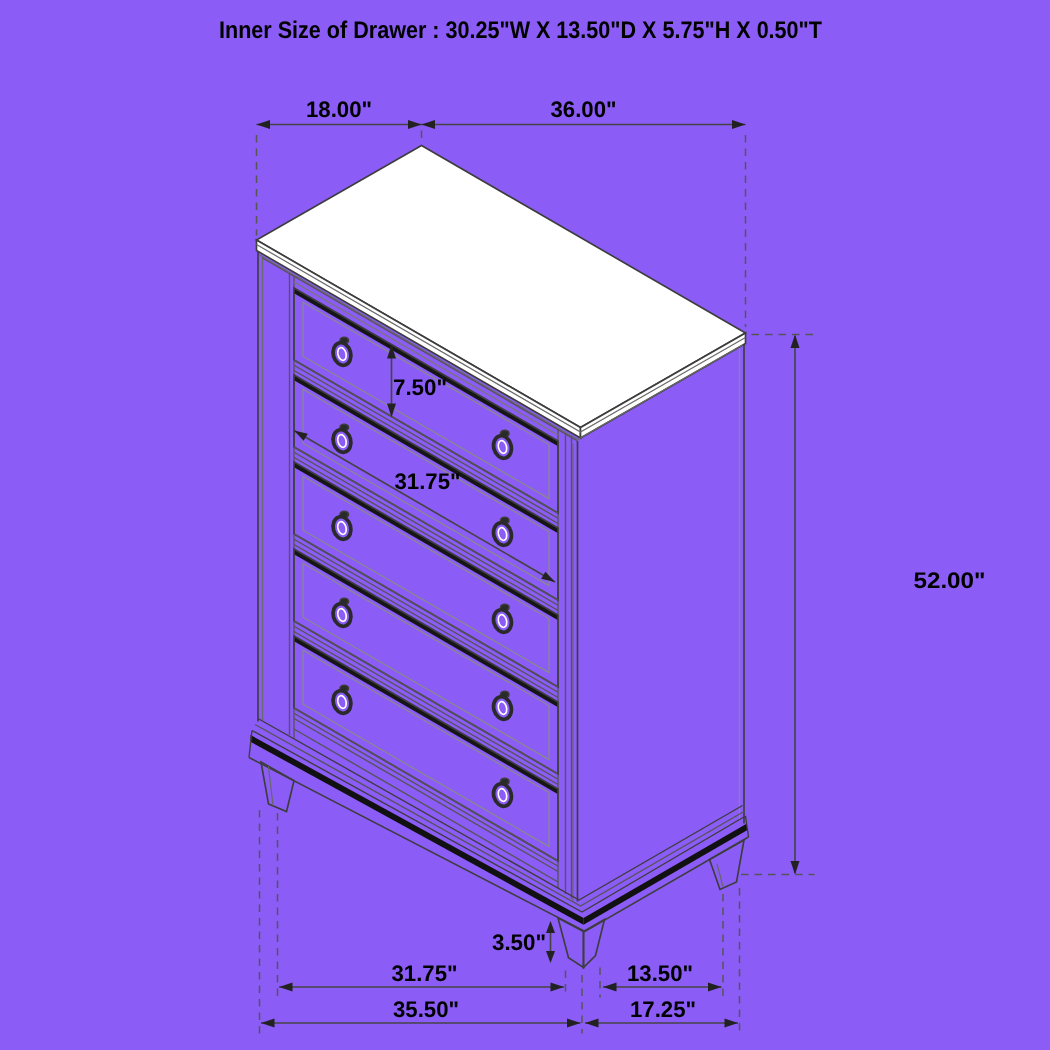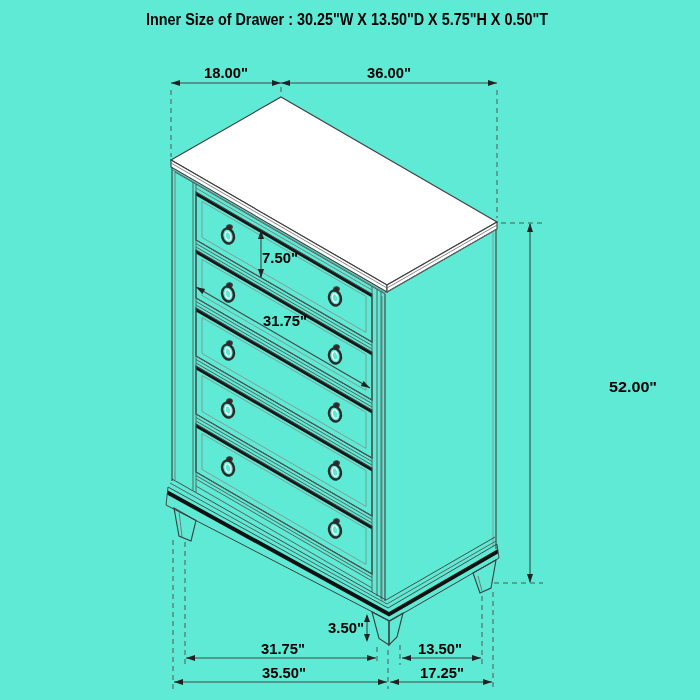--- a/index.html
+++ b/index.html
@@ -1,16 +1,16 @@
 <!DOCTYPE html>
 <html><head>
 <meta charset="utf-8">
 <style>
   html,body{margin:0;padding:0;background:#fff;}
-  #stage{position:relative;width:700px;height:700px;background:#5eead4;overflow:hidden;
+  #stage{position:relative;width:700px;height:700px;background:#8b5cf6;overflow:hidden;
          font-family:"Liberation Sans",sans-serif;}
   svg text{font-family:"Liberation Sans",sans-serif;font-weight:bold;fill:#000;}
   .dimlbl{font-size:15px;}
   .title{font-size:16px;}
 </style>
 </head>
 <body>
 
 <div id="stage">
 <svg width="700" height="700" viewBox="0 0 700 700">

